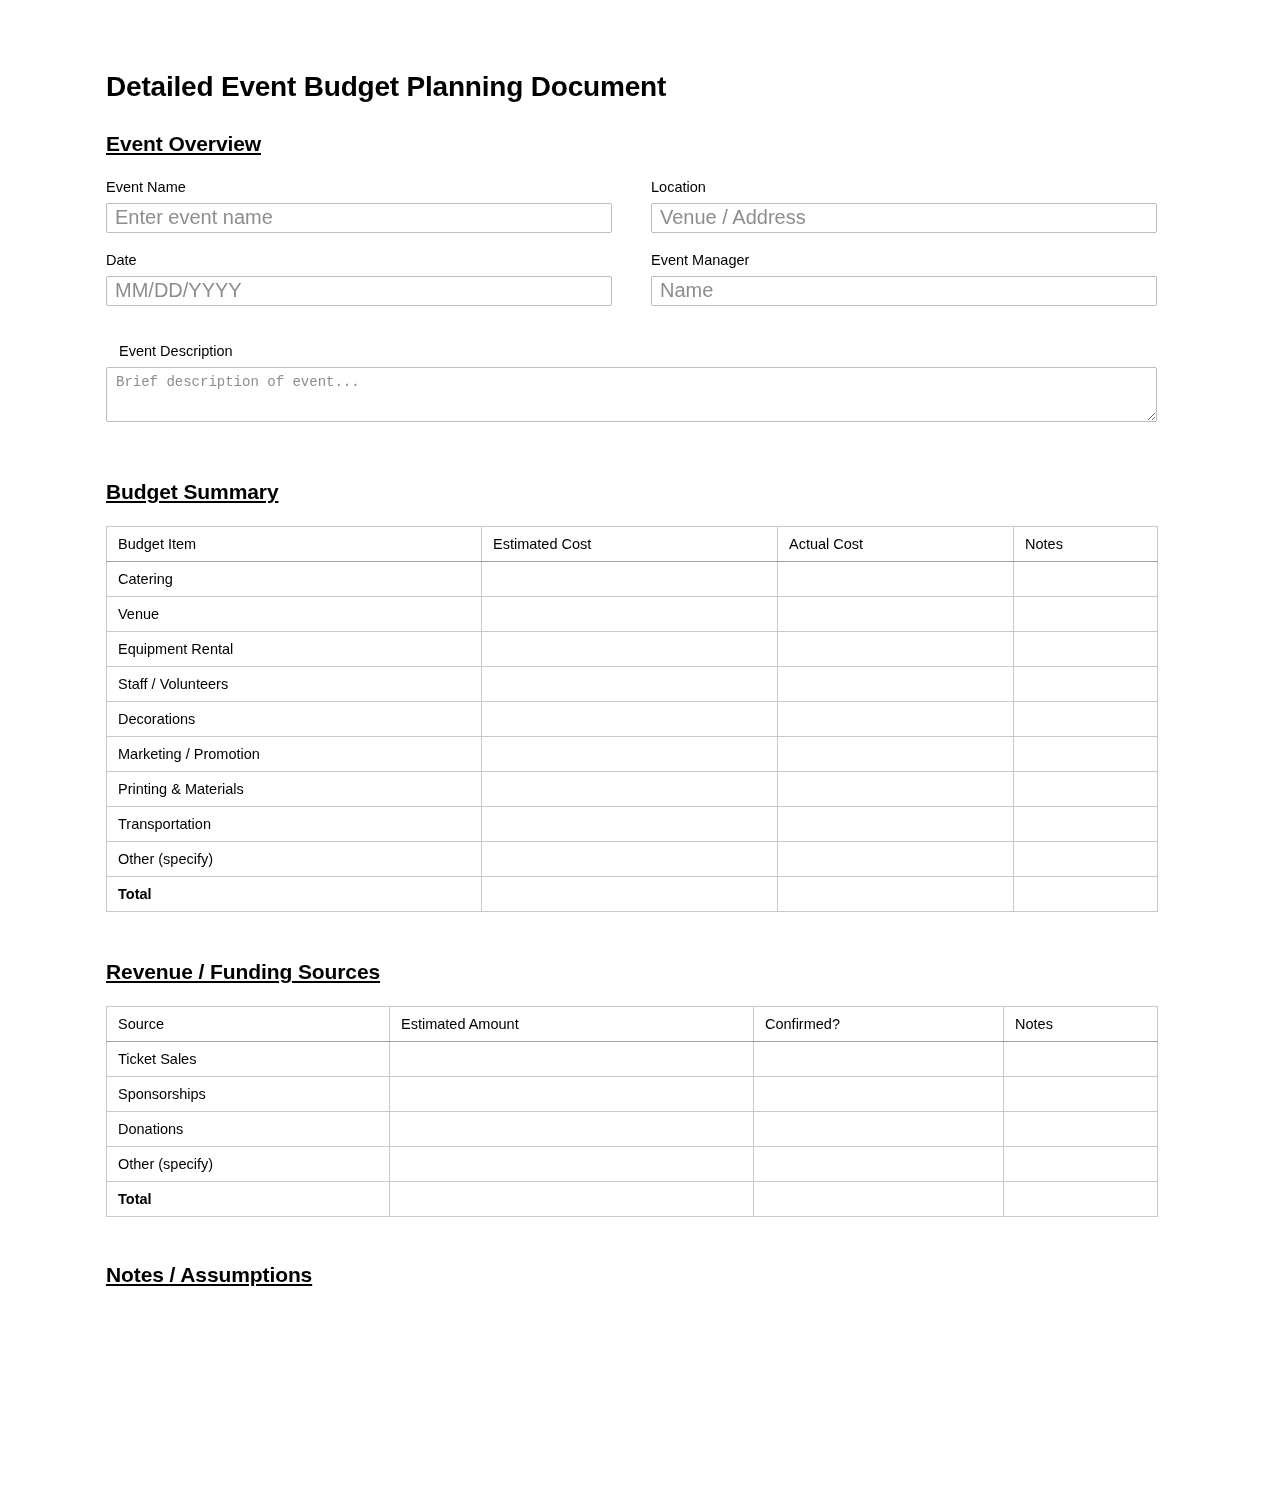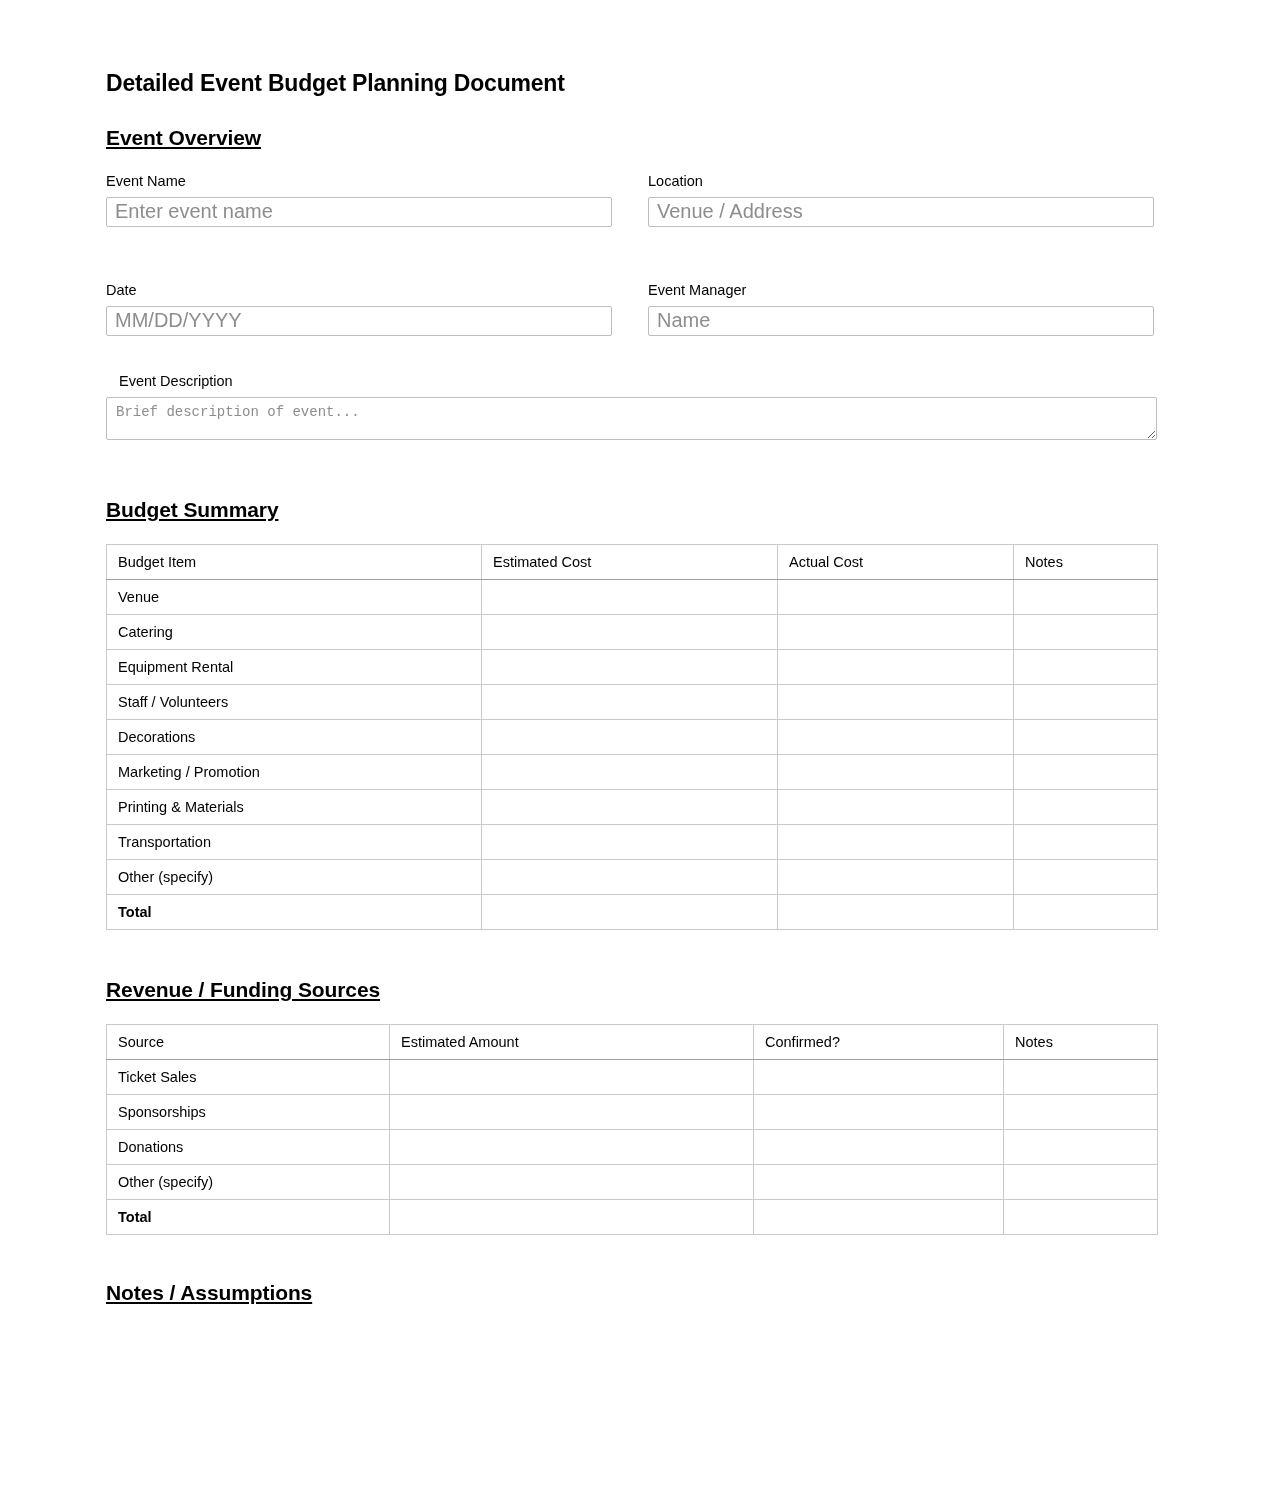--- a/index.html
+++ b/index.html
@@ -13,21 +13,21 @@
     font-family: "Liberation Sans", sans-serif;
     color: #000000;
     -webkit-font-smoothing: antialiased;
   }
   .page {
     padding: 70px 106px 0 106px;
     box-sizing: border-box;
     width: 1263px;
   }
   h1.doc-title {
-    font-size: 23px;
+    font-size: 28px;
     line-height: 1.2;
     font-weight: bold;
     margin: 0 0 28px 0;
     letter-spacing: -0.2px;
   }
   h2.section-title {
     font-size: 21px;
     font-weight: bold;
     margin: 0 0 22px 0;
     letter-spacing: -0.1px;
@@ -35,21 +35,20 @@
   }
   .section-budget   { margin-top: 58px; }
   .section-revenue  { margin-top: 48px; }
   .section-notes    { margin-top: 46px; }
 
   .form-grid {
     display: grid;
     grid-template-columns: 506px 506px;
     column-gap: 39px;
     row-gap: 0;
-    gap: 36px;
   }
   .field { margin-bottom: 18px; }
   .field label.field-label {
     display: block;
     font-size: 14.5px;
     line-height: 18px;
     margin-bottom: 7px;
     color: #000;
   }
   .field input.text-input {
@@ -72,21 +71,21 @@
   .desc-block label.field-label {
     display: block;
     font-size: 14.5px;
     line-height: 18px;
     margin-bottom: 7px;
     margin-left: 13px;
   }
   textarea.desc-input {
     display: block;
     width: 1051px;
-    height: 43px;
+    height: 55px;
     box-sizing: border-box;
     border: 1px solid #bdbdbd;
     border-radius: 2px;
     background: #fff;
     font-family: "Liberation Mono", monospace;
     font-size: 14px;
     color: #000;
     padding: 6px 9px;
     resize: vertical;
     outline: none;
@@ -183,27 +182,27 @@
       <thead>
         <tr>
           <th>Budget Item</th>
           <th>Estimated Cost</th>
           <th>Actual Cost</th>
           <th>Notes</th>
         </tr>
       </thead>
       <tbody>
         <tr>
+          <td class="item-cell">Catering</td>
+          <td></td>
+          <td></td>
+          <td></td>
+        </tr>
+        <tr>
           <td class="item-cell">Venue</td>
-          <td></td>
-          <td></td>
-          <td></td>
-        </tr>
-        <tr>
-          <td class="item-cell">Catering</td>
           <td></td>
           <td></td>
           <td></td>
         </tr>
         <tr>
           <td class="item-cell">Equipment Rental</td>
           <td></td>
           <td></td>
           <td></td>
         </tr>

